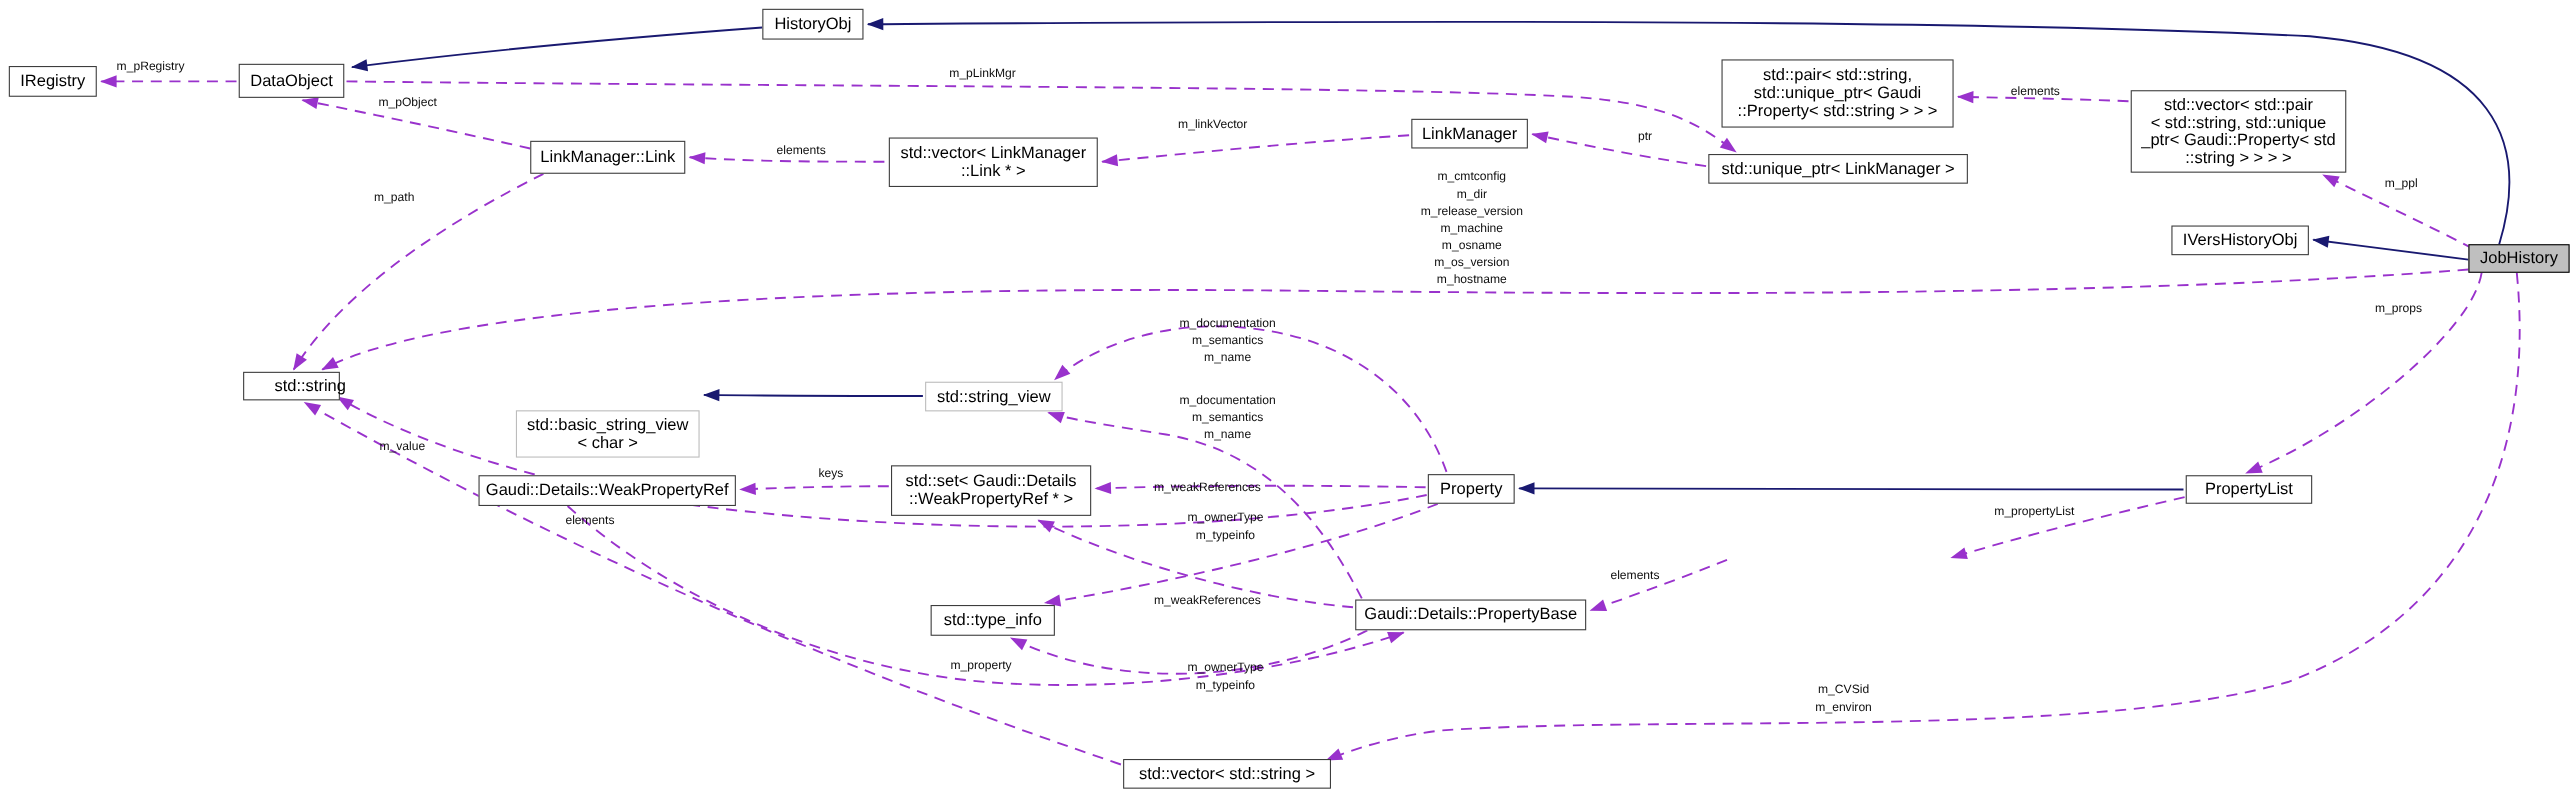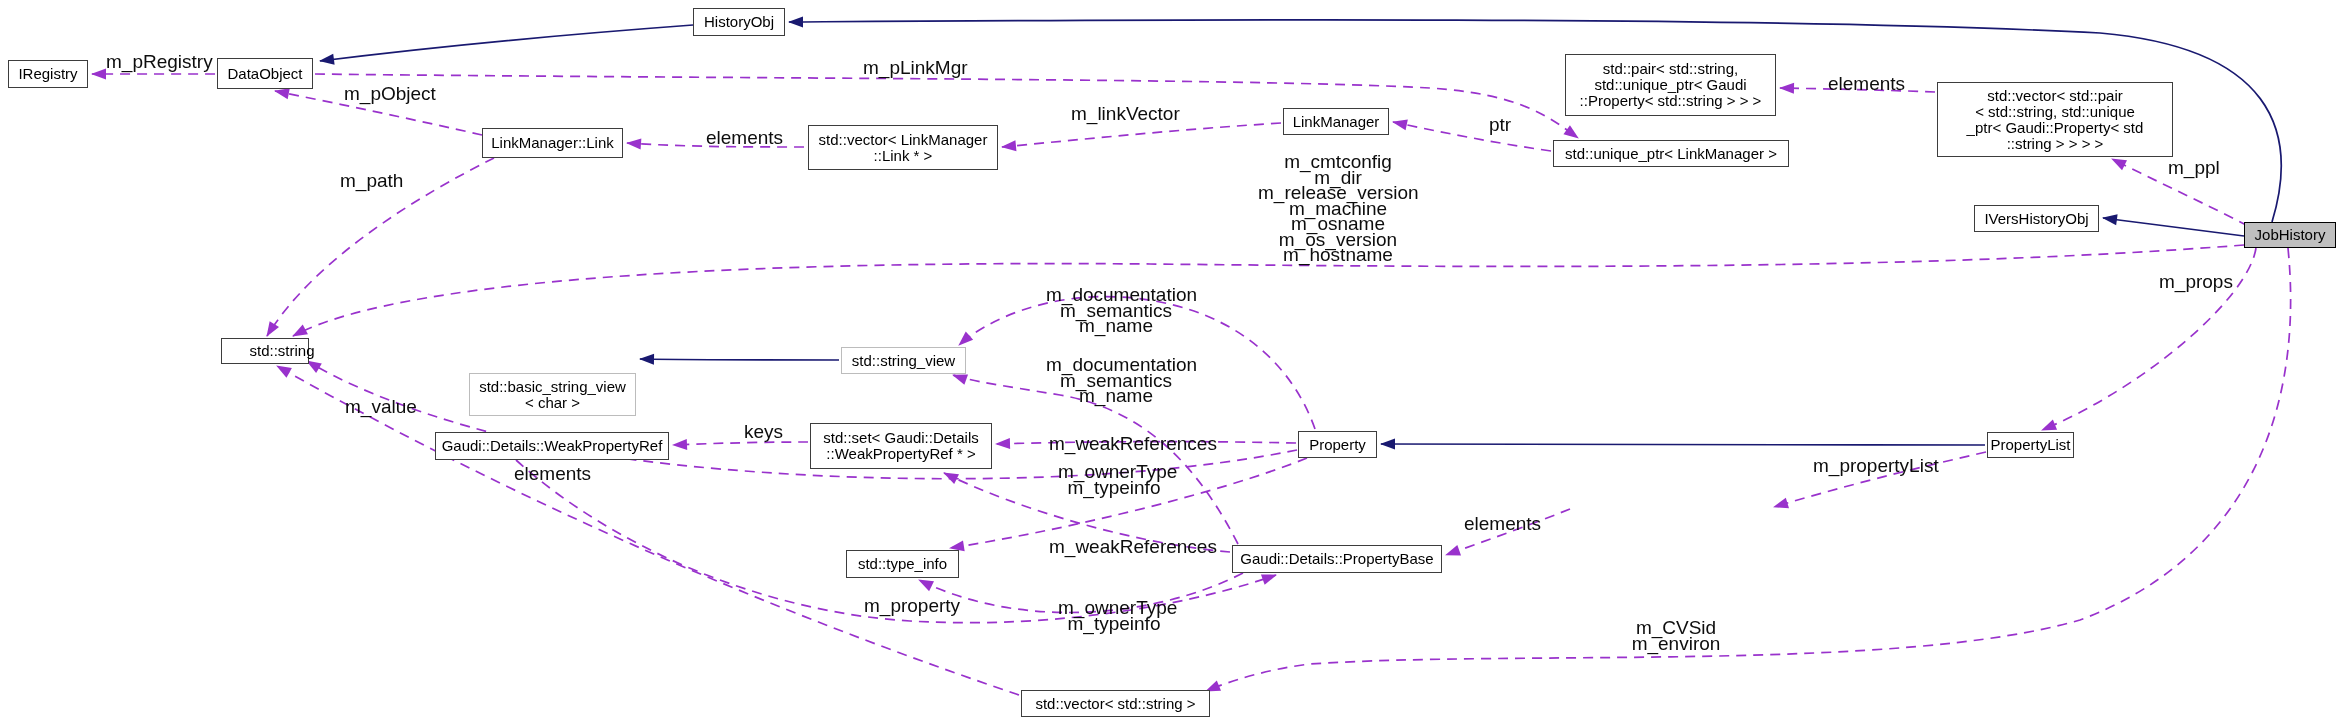--- a/index.html
+++ b/index.html
@@ -4,42 +4,42 @@
 <style>
   html,body{margin:0;padding:0;background:#fff;}
   #stage{position:relative;width:2340px;height:720px;background:#ffffff;overflow:hidden;
          font-family:"Liberation Sans",sans-serif;}
   #edges{position:absolute;left:0;top:0;width:2340px;height:720px;}
   .node{position:absolute;display:flex;align-items:center;justify-content:center;
         box-sizing:border-box;background:#fff;border:1.6px solid #3d3d3d;color:#000;
         font-size:15px;line-height:16px;text-align:center;white-space:pre;padding:0 2px;}
   .node.gray{border-color:#bcbcbc;}
   .node.current{background:#bfbfbf;border-color:#000;}
-  .elabel{position:absolute;color:#0d0d0d;font-size:19px;line-height:15.5px;white-space:pre;}
+  .elabel{position:absolute;color:#0d0d0d;font-size:11px;line-height:15.5px;white-space:pre;}
   .elabel.center{text-align:center;}
 
   
   .n-historyobj{left:693px;top:8px;width:92px;height:28px;}
   .n-iregistry{left:8px;top:60px;width:80px;height:28px;}
   .n-dataobject{left:217px;top:58px;width:96px;height:31px;}
   .n-link{left:482px;top:128px;width:141px;height:30px;}
   .n-veclink{left:808px;top:125px;width:190px;height:45px;}
   .n-linkmanager{left:1283px;top:108px;width:106px;height:27px;}
   .n-uniqueptr{left:1553px;top:140px;width:236px;height:27px;}
   .n-pair{left:1565px;top:54px;width:211px;height:62px;}
-  .n-vecpair{left:1937px;top:82px;width:236px;height:75px;}
+  .n-vecpair{left:1937px;top:82px;width:196px;height:75px;}
   .n-ivers{left:1974px;top:205px;width:125px;height:27px;}
   .n-jobhistory{left:2244px;top:222px;width:92px;height:26px;}
   .n-string{left:221px;top:338px;width:88px;height:26px;padding-left:36px;}
   .n-bsv{left:469px;top:337px;width:167px;height:43px;margin-top:36px;}
   .n-sv{left:841px;top:347px;width:125px;height:27px;}
   .n-wpr{left:435px;top:432px;width:234px;height:28px;}
   .n-set{left:810px;top:423px;width:182px;height:46px;}
   .n-property{left:1298px;top:431px;width:79px;height:27px;}
-  .n-proplist{left:1987px;top:432px;width:87px;height:26px;}
+  .n-proplist{left:1987px;top:432px;width:115px;height:26px;}
   .n-typeinfo{left:846px;top:550px;width:113px;height:28px;}
   .n-propbase{left:1232px;top:545px;width:210px;height:28px;}
   .n-vecpropbase{left:1572px;top:493px;width:198px;height:45px;}
   .n-vecstring{left:1021px;top:690px;width:189px;height:27px;}
 
   
   .l-mpregistry{left:106px;top:54px;}
   .l-mpobject{left:344px;top:86px;}
   .l-mplinkmgr{left:863px;top:60px;}
   .l-elements-link{left:706px;top:130px;}

